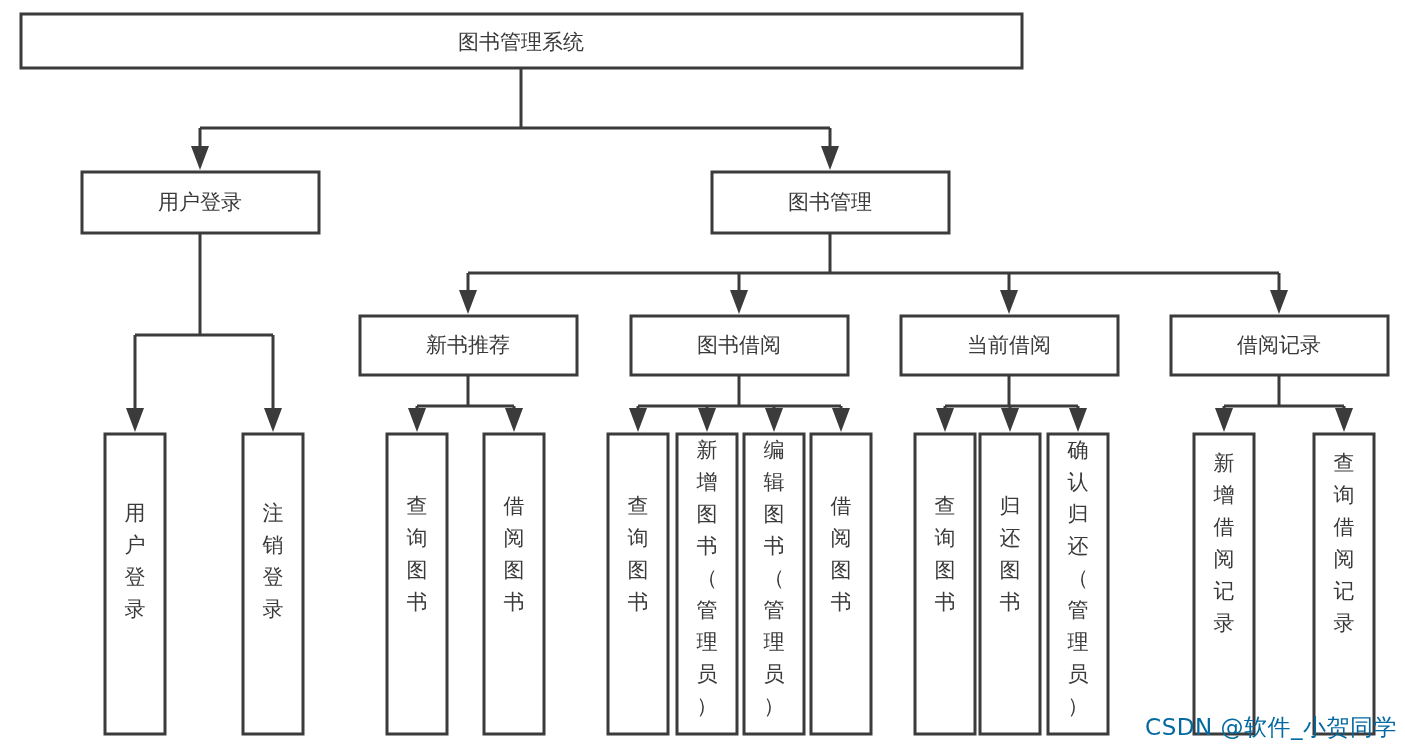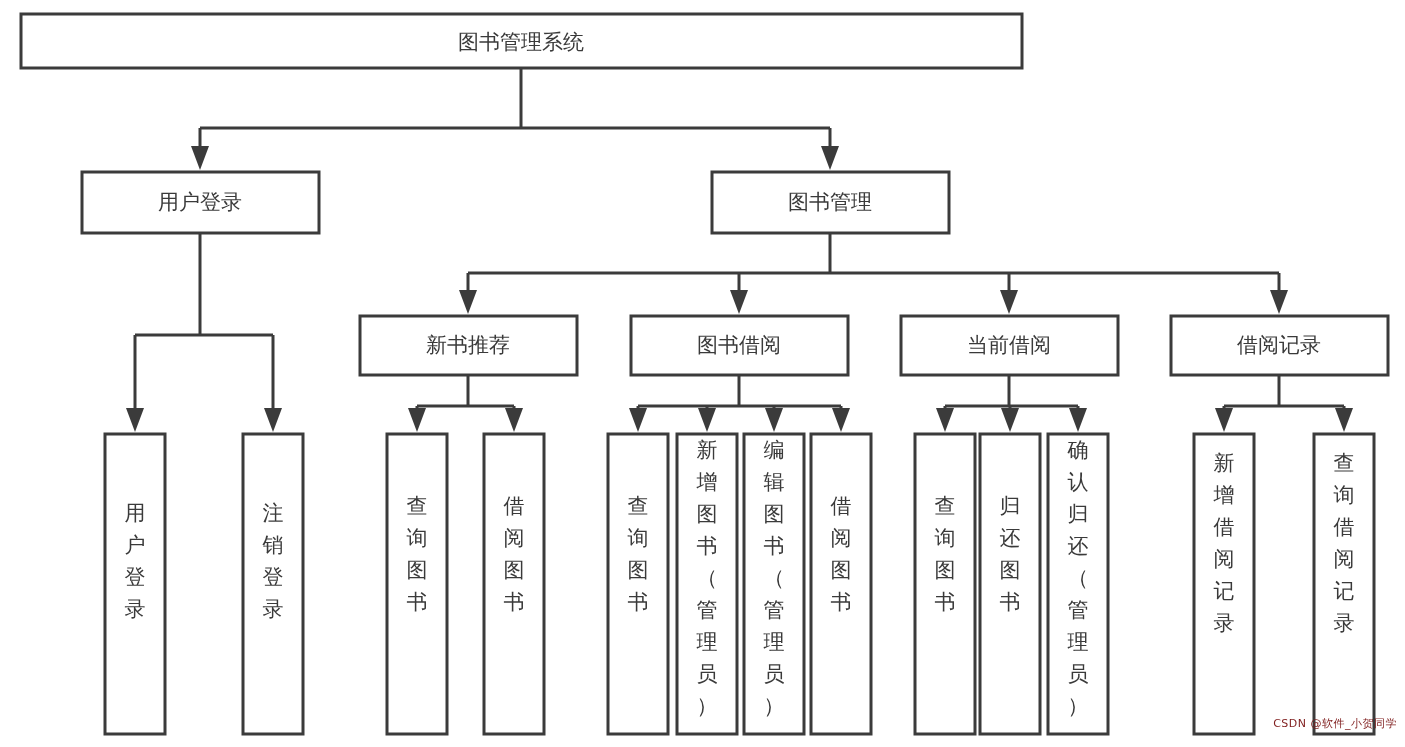--- a/index.html
+++ b/index.html
@@ -48,23 +48,23 @@
     fill: none;
     stroke-linecap: butt;
   }
   .arrow-head {
     fill: #3b3b3b;
     stroke: none;
   }
   .watermark {
     position: absolute;
     right: 8px;
-    bottom: 16px;
-    color: #7f1d1d;
-    font-size: 11px;
+    bottom: 4px;
+    color: #0369a1;
+    font-size: 23px;
     font-family: "DejaVu Sans", "Liberation Sans", sans-serif;
     letter-spacing: 0.5px;
     white-space: nowrap;
     user-select: none;
   }
 </style>
 </head>
 <body>
 
 <div id="stage">

